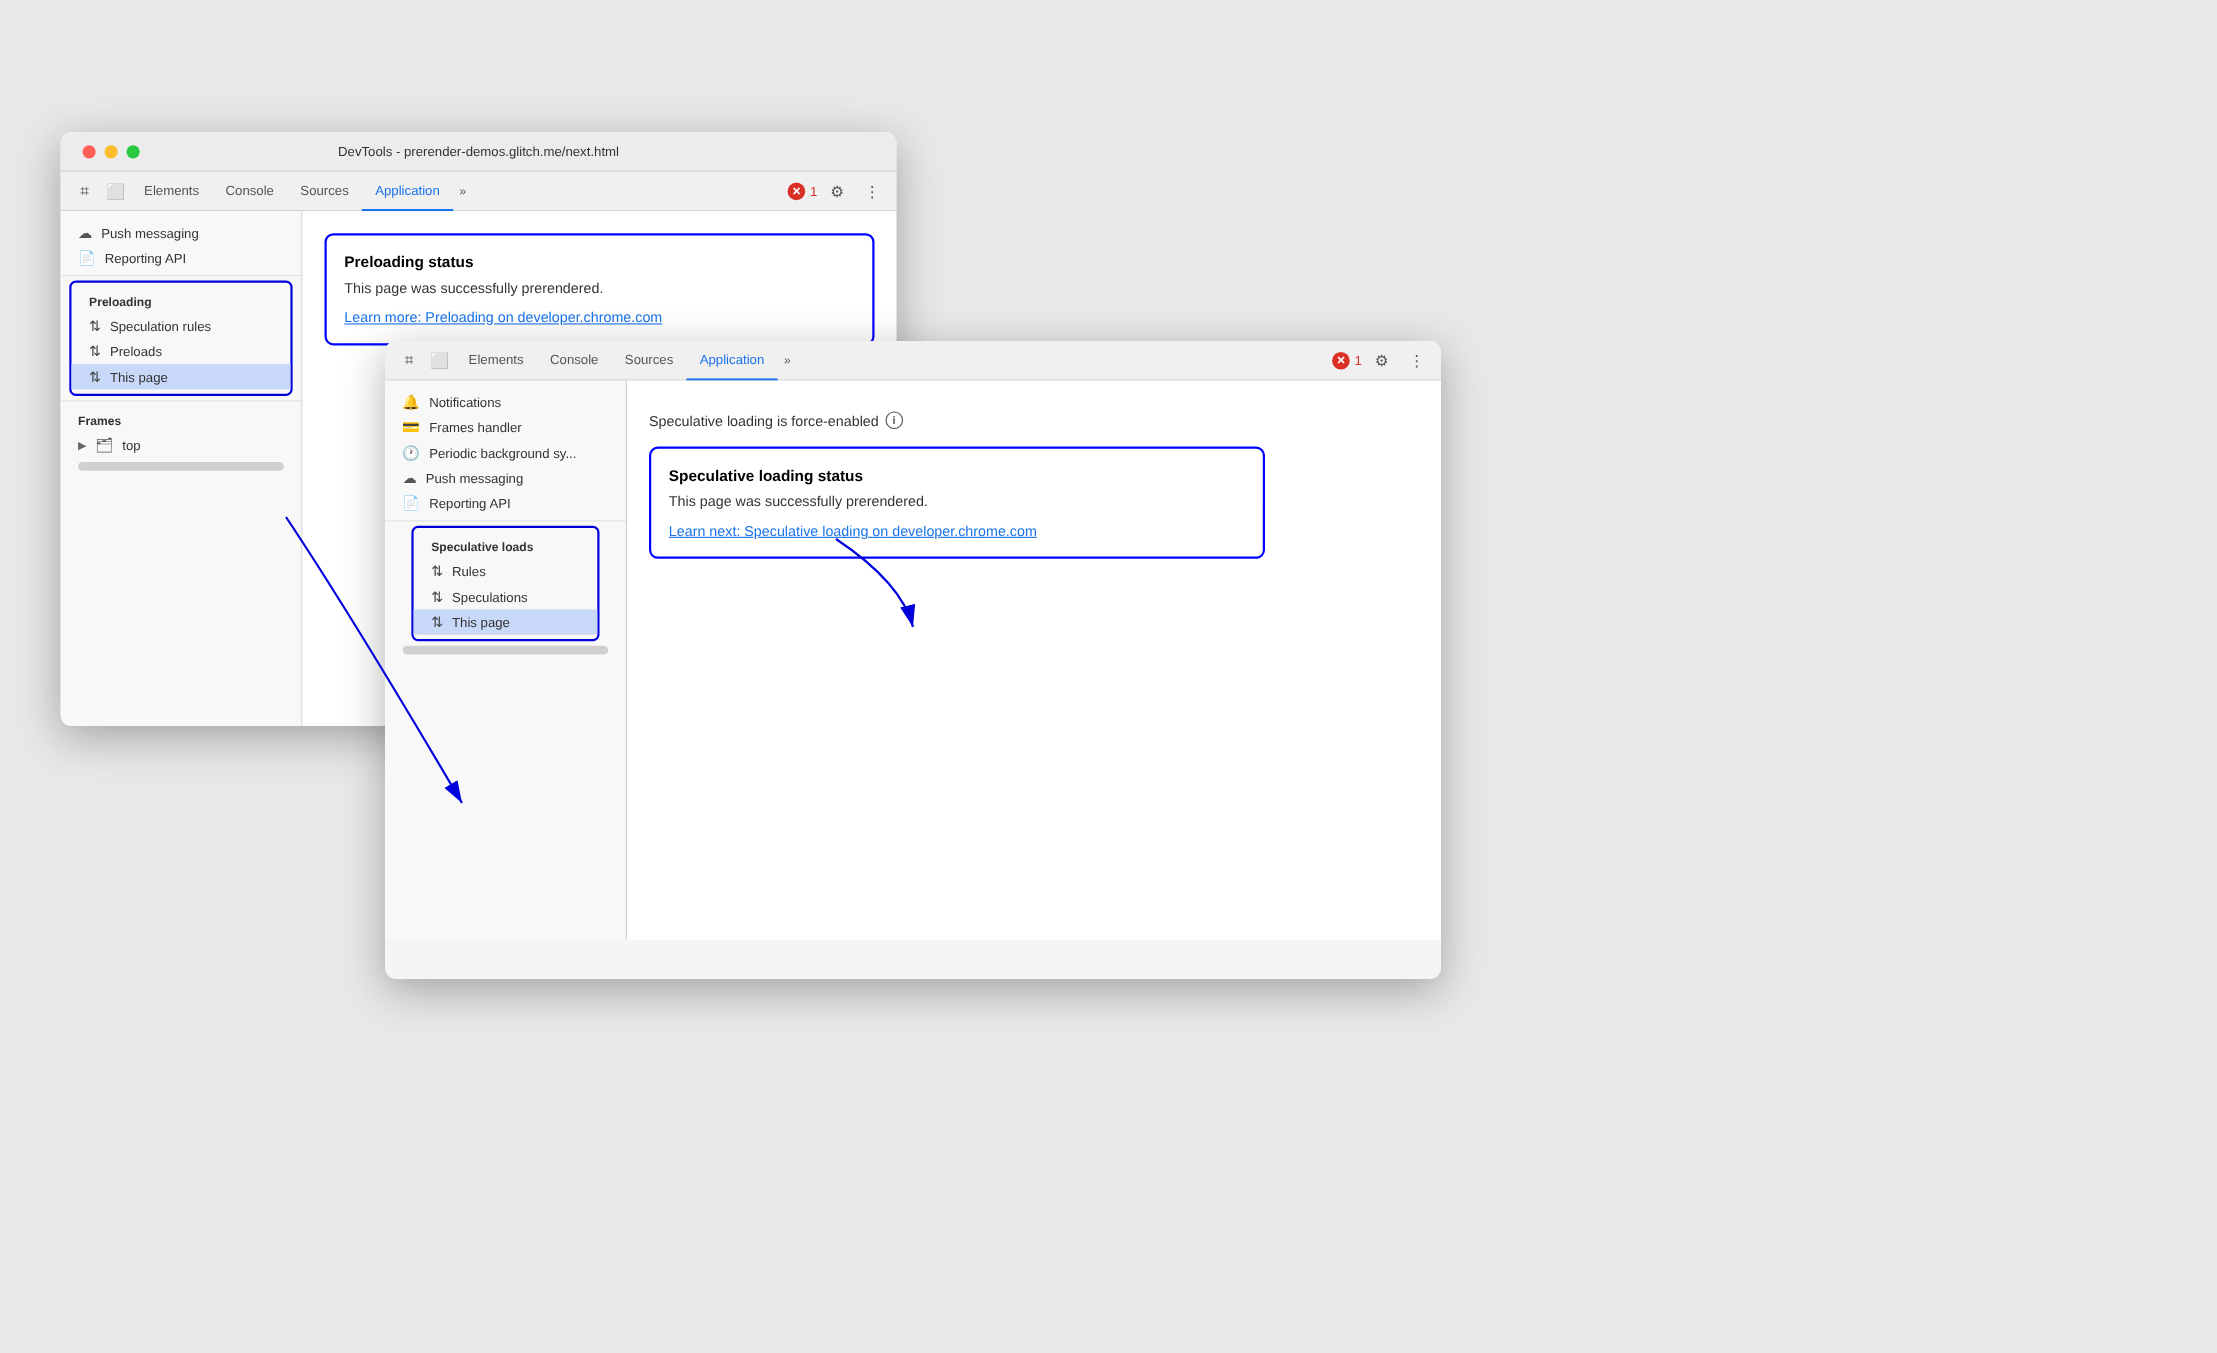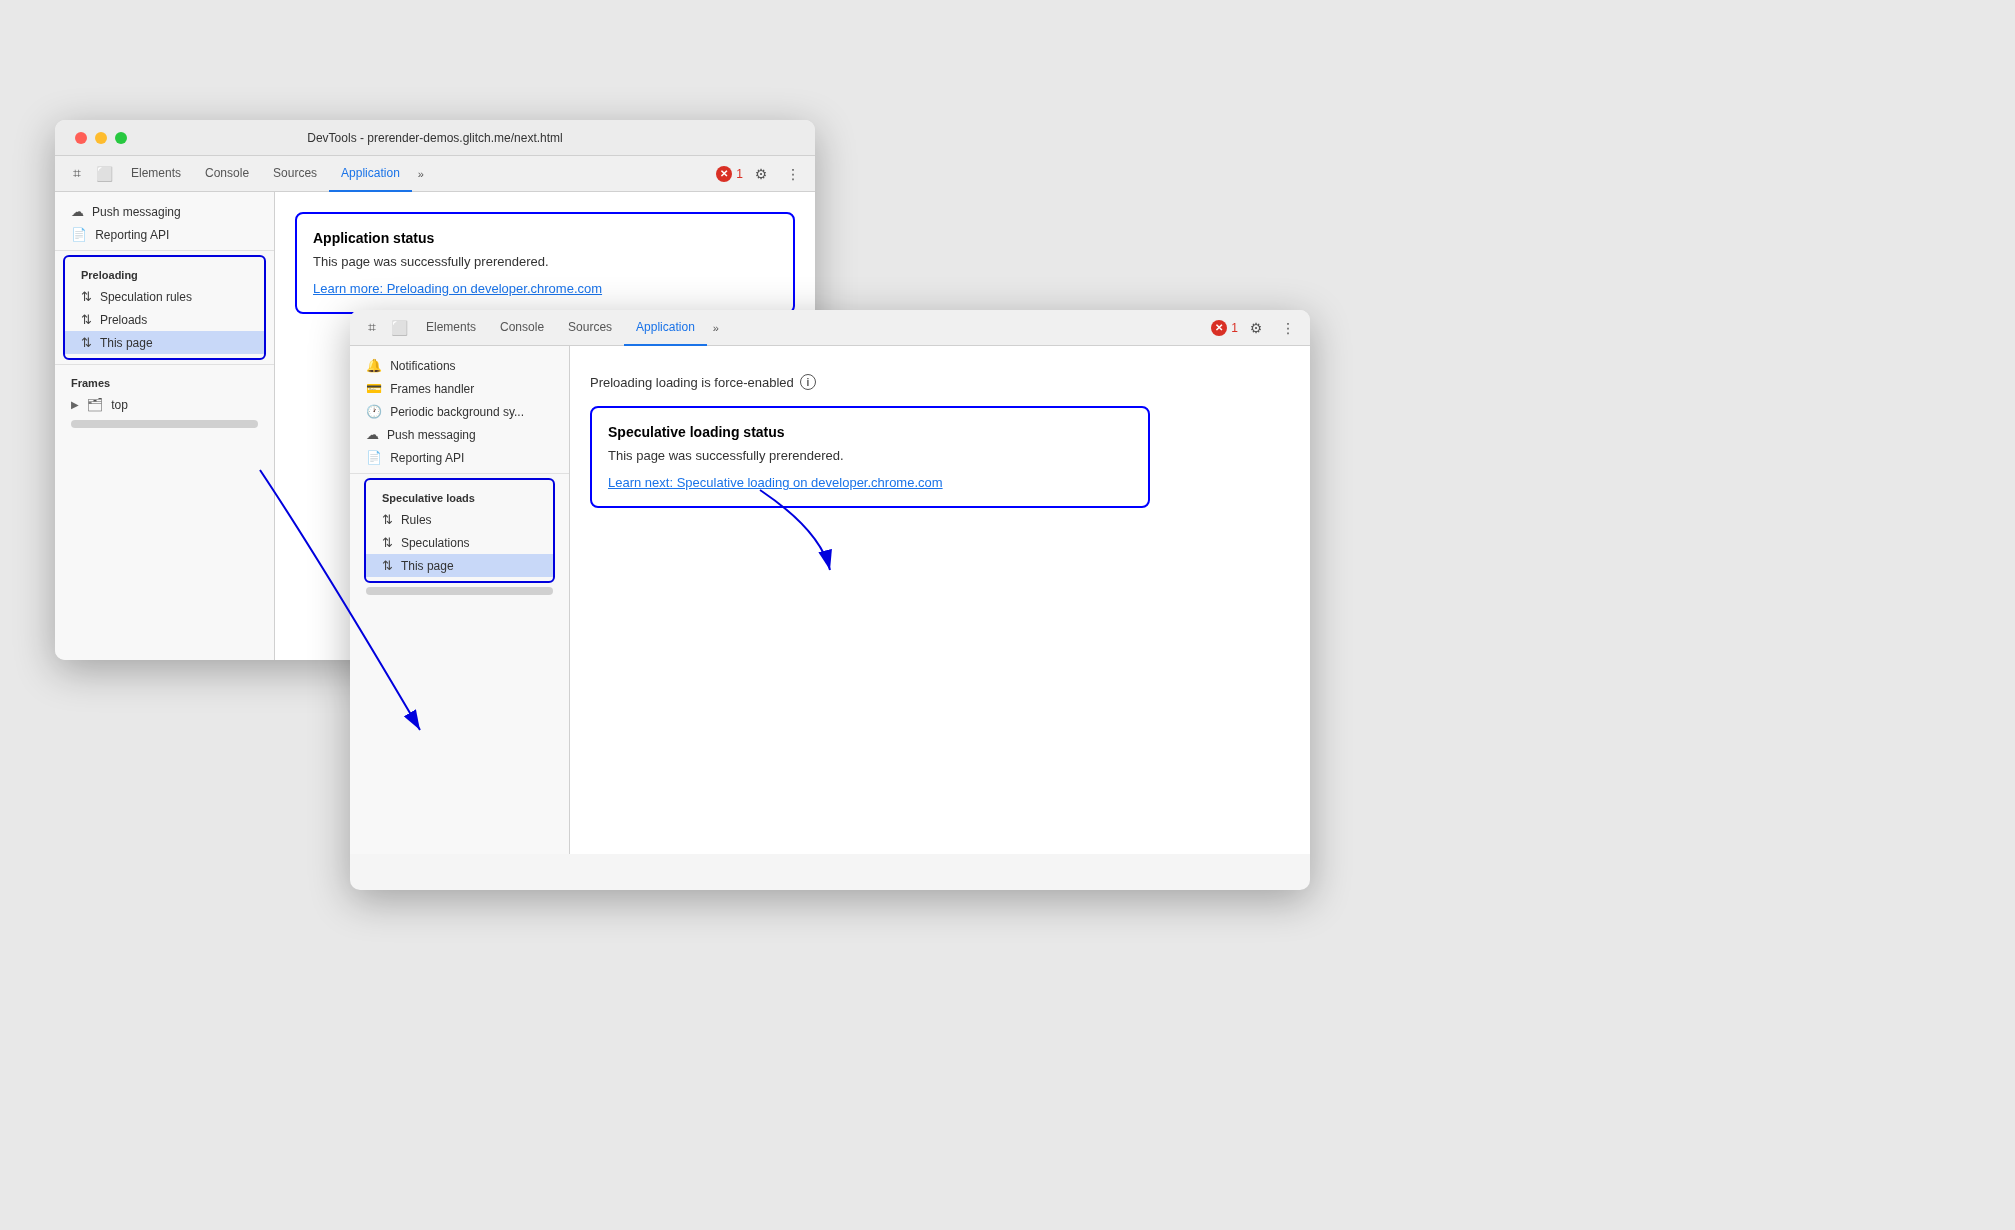--- a/index.html
+++ b/index.html
@@ -378,21 +378,21 @@
         <span class="sidebar-tree-arrow">▶</span>
         <span class="sidebar-icon">🗂</span>
         <span>top</span>
       </div>
 
       <div class="sidebar-scroll"></div>
     </div>
 
     <div class="main-content">
       <div class="status-box highlight">
-        <div class="status-title">Application status</div>
+        <div class="status-title">Preloading status</div>
         <div class="status-text">This page was successfully prerendered.</div>
         <a class="status-link">Learn more: Preloading on developer.chrome.com</a>
       </div>
     </div>
   </div>
 </div>
 
 <div class="devtools-window" id="window2">
 
 
@@ -434,21 +434,21 @@
         <span class="sidebar-icon">☁</span>
         <span>Push messaging</span>
       </div>
       <div class="sidebar-item">
         <span class="sidebar-icon">📄</span>
         <span>Reporting API</span>
       </div>
 
       <div class="sidebar-divider"></div>
 
-      <div style="border: 2.5px solid #0000dd; border-radius: 6px; margin: 4px 14px; padding: 4px 0;">
+      <div style="border: 2.5px solid #0000dd; border-radius: 6px; margin: 4px 24px; padding: 4px 0;">
         <div class="sidebar-section-label">
           <span>Speculative loads</span>
         </div>
         <div class="sidebar-item">
           <span class="arrow-updown">⇅</span>
           <span>Rules</span>
         </div>
         <div class="sidebar-item">
           <span class="arrow-updown">⇅</span>
           <span>Speculations</span>
@@ -457,21 +457,21 @@
           <span class="arrow-updown">⇅</span>
           <span>This page</span>
         </div>
       </div>
 
       <div class="sidebar-scroll"></div>
     </div>
 
     <div class="main-content">
       <div class="force-enabled-row">
-        <span>Preloading loading is force-enabled</span>
+        <span>Speculative loading is force-enabled</span>
         <div class="info-circle">i</div>
       </div>
       <div class="status-box highlight">
         <div class="status-title">Speculative loading status</div>
         <div class="status-text">This page was successfully prerendered.</div>
         <a class="status-link">Learn next: Speculative loading on developer.chrome.com</a>
       </div>
     </div>
   </div>
 </div>

